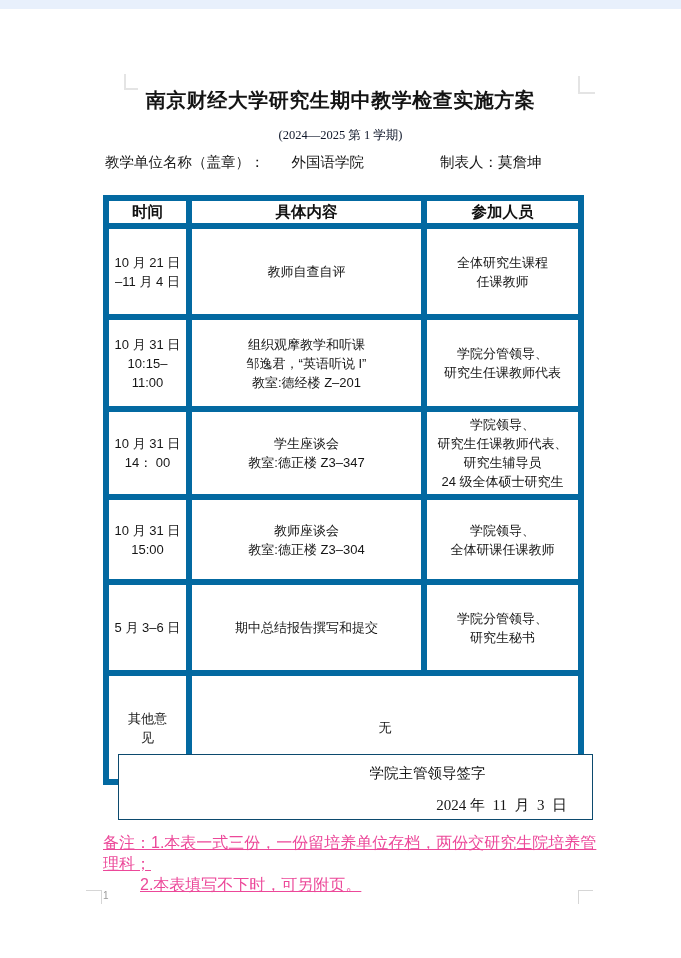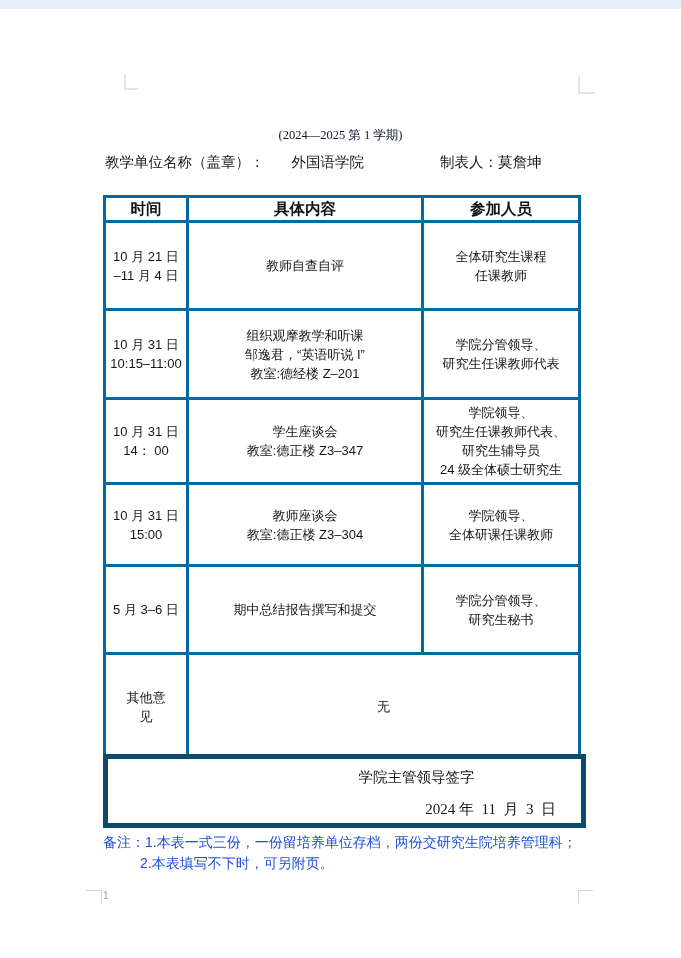--- a/index.html
+++ b/index.html
@@ -23,69 +23,70 @@
   }
   .infoline .v1{margin-left:27px;}
   .infoline .l2{margin-left:76px;}
   .infoline .v2{}
 
   table.sched{
     position:absolute;left:103px;top:195px;width:475px;
     border-collapse:collapse;table-layout:fixed;
   }
   table.sched th,table.sched td{
-    border:3px solid #0369a1;padding:0 4px;text-align:center;vertical-align:middle;
+    border:6px solid #0369a1;padding:0 4px;text-align:center;vertical-align:middle;
     font-size:13px;line-height:19px;white-space:pre-line;color:#161616;
     overflow:hidden;
     margin-top:27px;
   }
   table.sched th{font-size:15.5px;font-weight:bold;height:22px;line-height:22px;color:#111;}
   tr.r1 td{height:85px;}
   tr.r2 td{height:86px;}
   tr.r3 td{height:82px;}
   tr.r4 td{height:79px;}
   tr.r5 td{height:85px;}
   tr.r6 td{height:103px;}
   td.oth{font-size:14.5px;line-height:34px;}
 
   .sigbox{
-    position:absolute;left:103px;top:754px;width:473px;height:64px;
-    border:5px solid #0c4a6e;background:#fff;
+    position:absolute;left:118px;top:754px;width:473px;height:64px;
+    border:1px solid #0c4a6e;background:#fff;
   }
   .sigline{
     position:relative;left:72px;top:9px;width:100%;text-align:center;
     font-size:14.5px;color:#161616;
   }
   .sigdate{
     position:absolute;right:25px;top:41px;
     font-size:15px;color:#161616;white-space:pre;
     font-family:"Liberation Serif","DejaVu Serif",serif;
     text-align:right;
   }
-  .notes{position:absolute;left:103px;top:832px;width:500px;font-size:14px;line-height:21px;color:#1d4ed8;}
+  .notes{position:absolute;left:103px;top:832px;width:500px;font-size:16px;line-height:21px;color:#ec4899;text-decoration:underline;}
   .notes .n2{padding-left:37px;}
 
   .mark{position:absolute;}
   .mark.tl{left:124px;top:74px;width:12px;height:14px;border-left:2px solid #e4e4e4;border-bottom:2px solid #e4e4e4;}
   .mark.tr{left:578px;top:76px;width:15px;height:16px;border-left:2px solid #e4e4e4;border-bottom:2px solid #e4e4e4;}
   .mark.bl{left:86px;top:890px;width:15px;height:13px;border-top:1px solid #d6d6d6;border-right:1px solid #d6d6d6;}
   .mark.br{left:578px;top:890px;width:14px;height:13px;border-top:1px solid #d6d6d6;border-left:1px solid #d6d6d6;}
   .pagenum{position:absolute;left:103px;top:890px;font-size:10px;color:#9a9a9a;}
 </style>
 </head>
 <body>
 
 <div id="page">
   <div class="topbar"></div>
 
   <div class="mark tl"></div>
   <div class="mark tr"></div>
   <div class="mark bl"></div>
   <div class="mark br"></div>
 
+  <div class="title">南京财经大学研究生期中教学检查实施方案</div>
   <div class="subtitle">(2024—2025 第 1 学期)</div>
 
   <div class="infoline">
     <span>教学单位名称（盖章）：</span><span class="v1">外国语学院</span><span class="l2">制表人：</span><span class="v2">莫詹坤</span>
   </div>
 
   <table class="sched">
     <colgroup>
         <col style="width:83px">
         <col style="width:235px">

